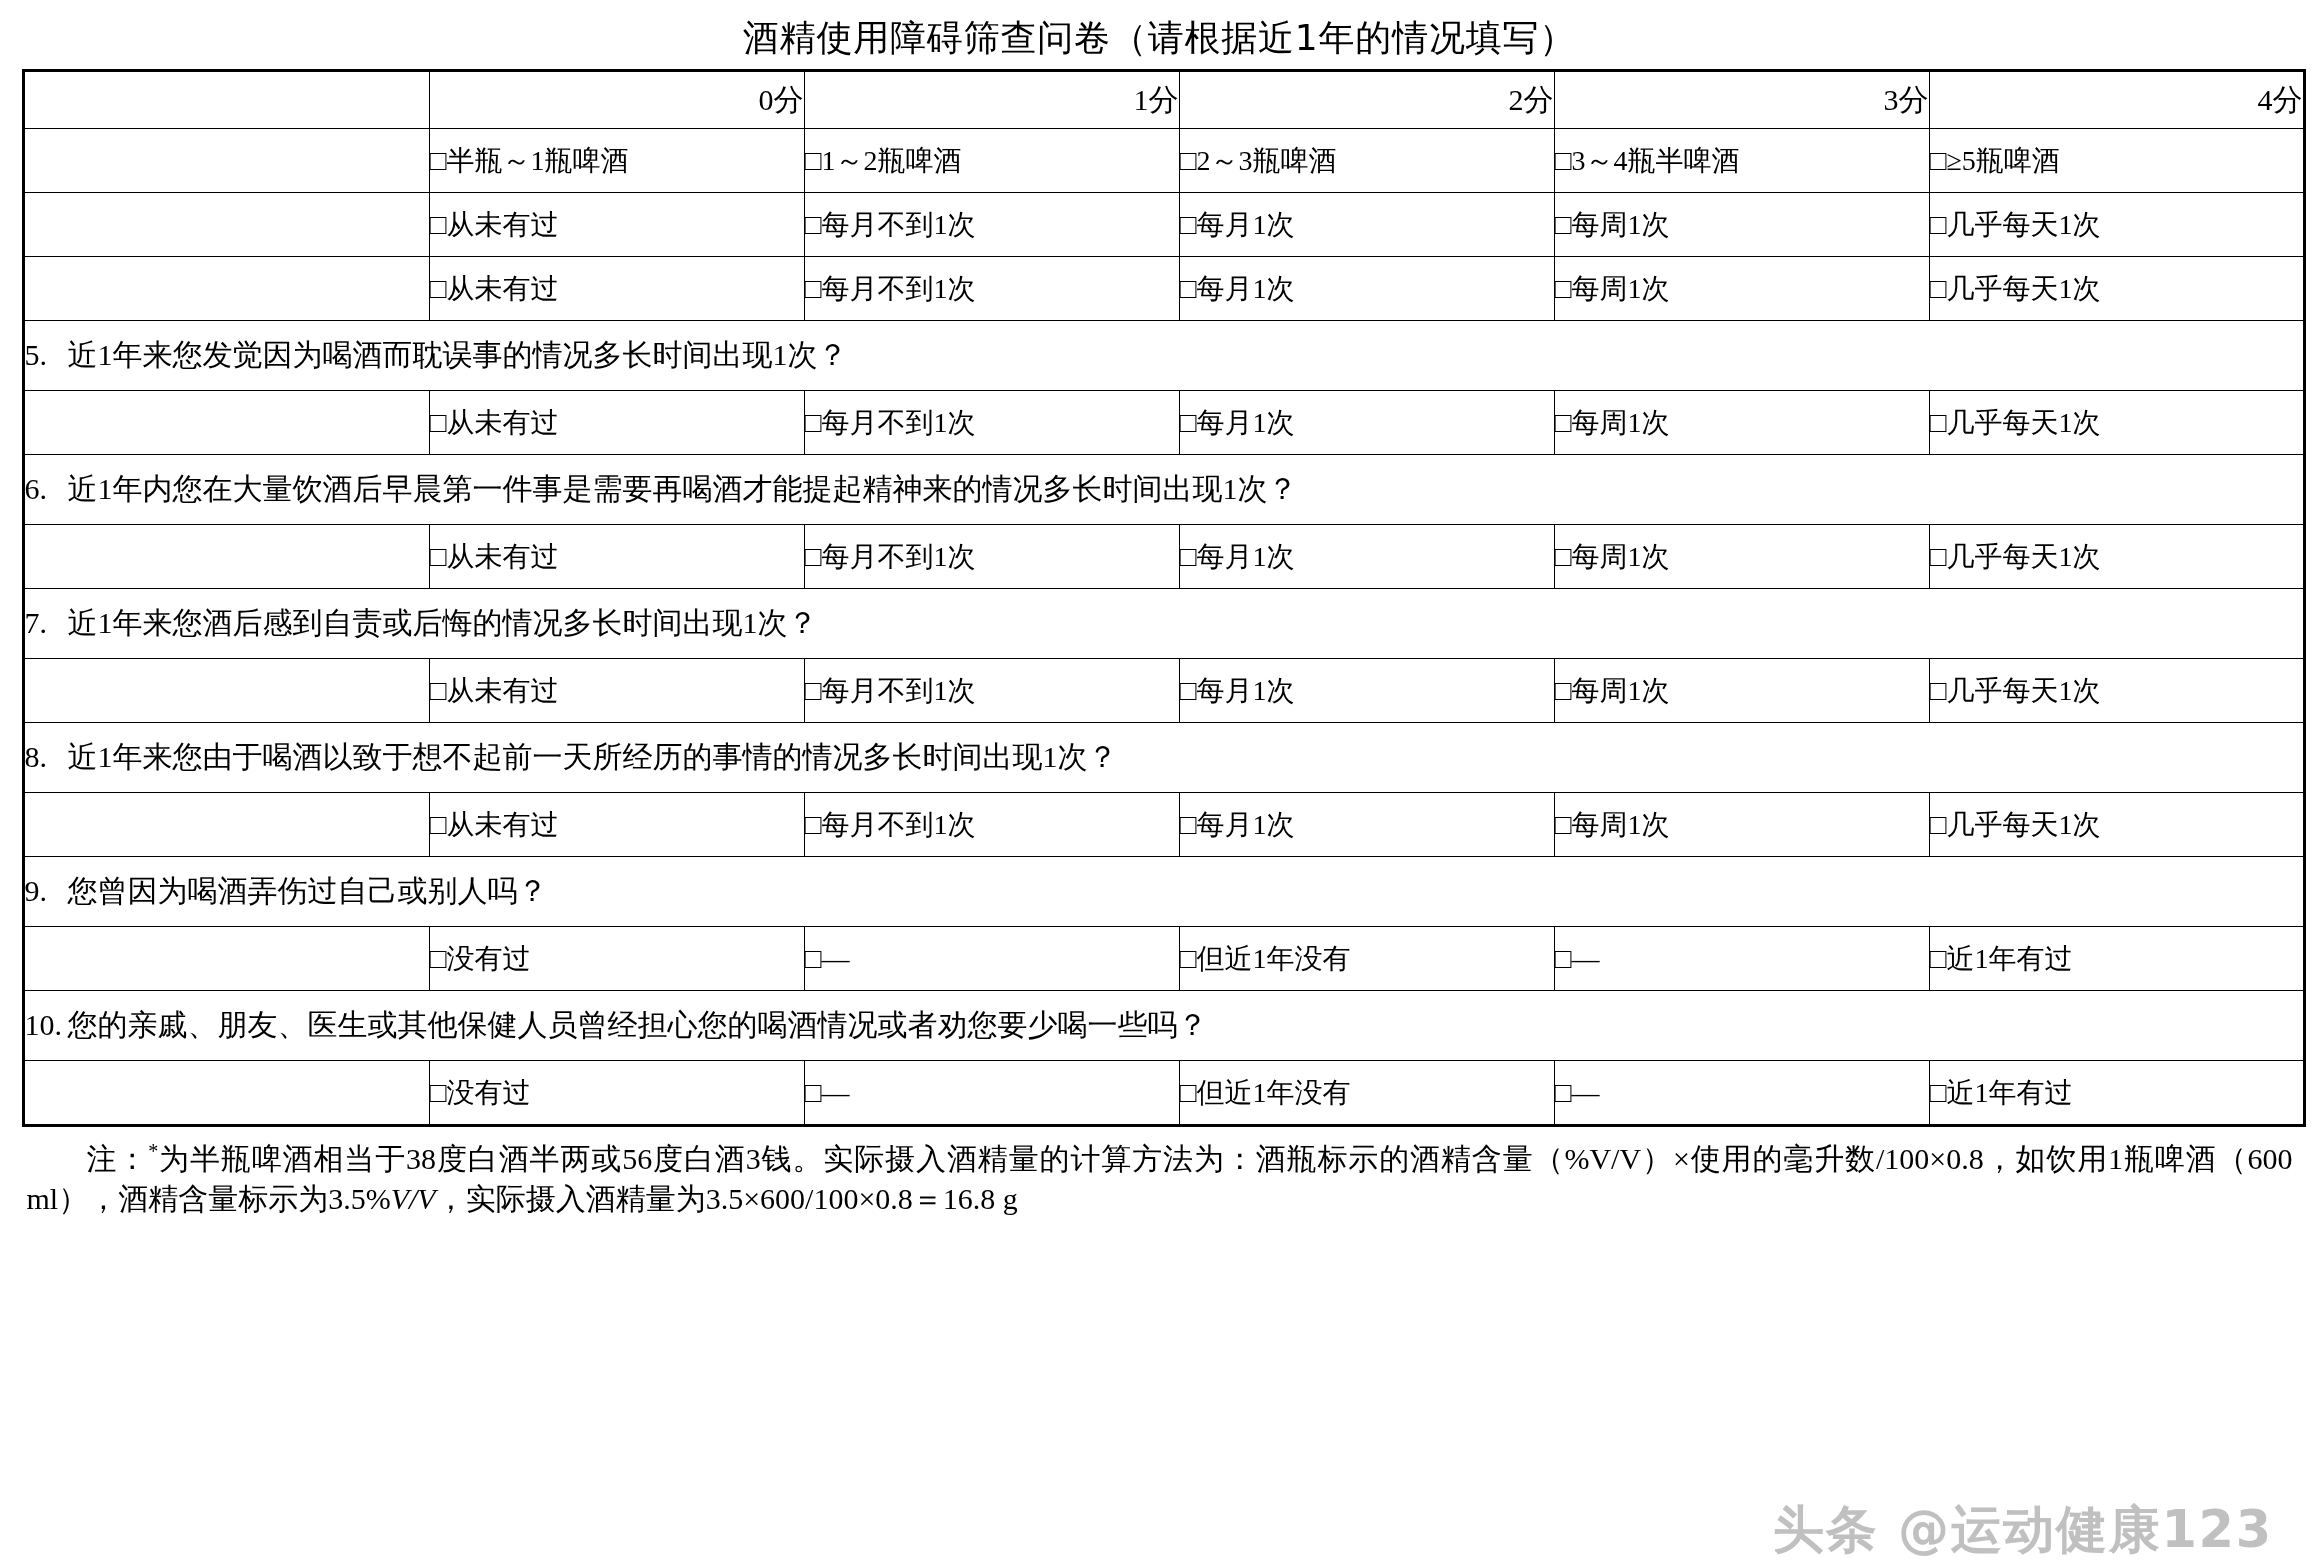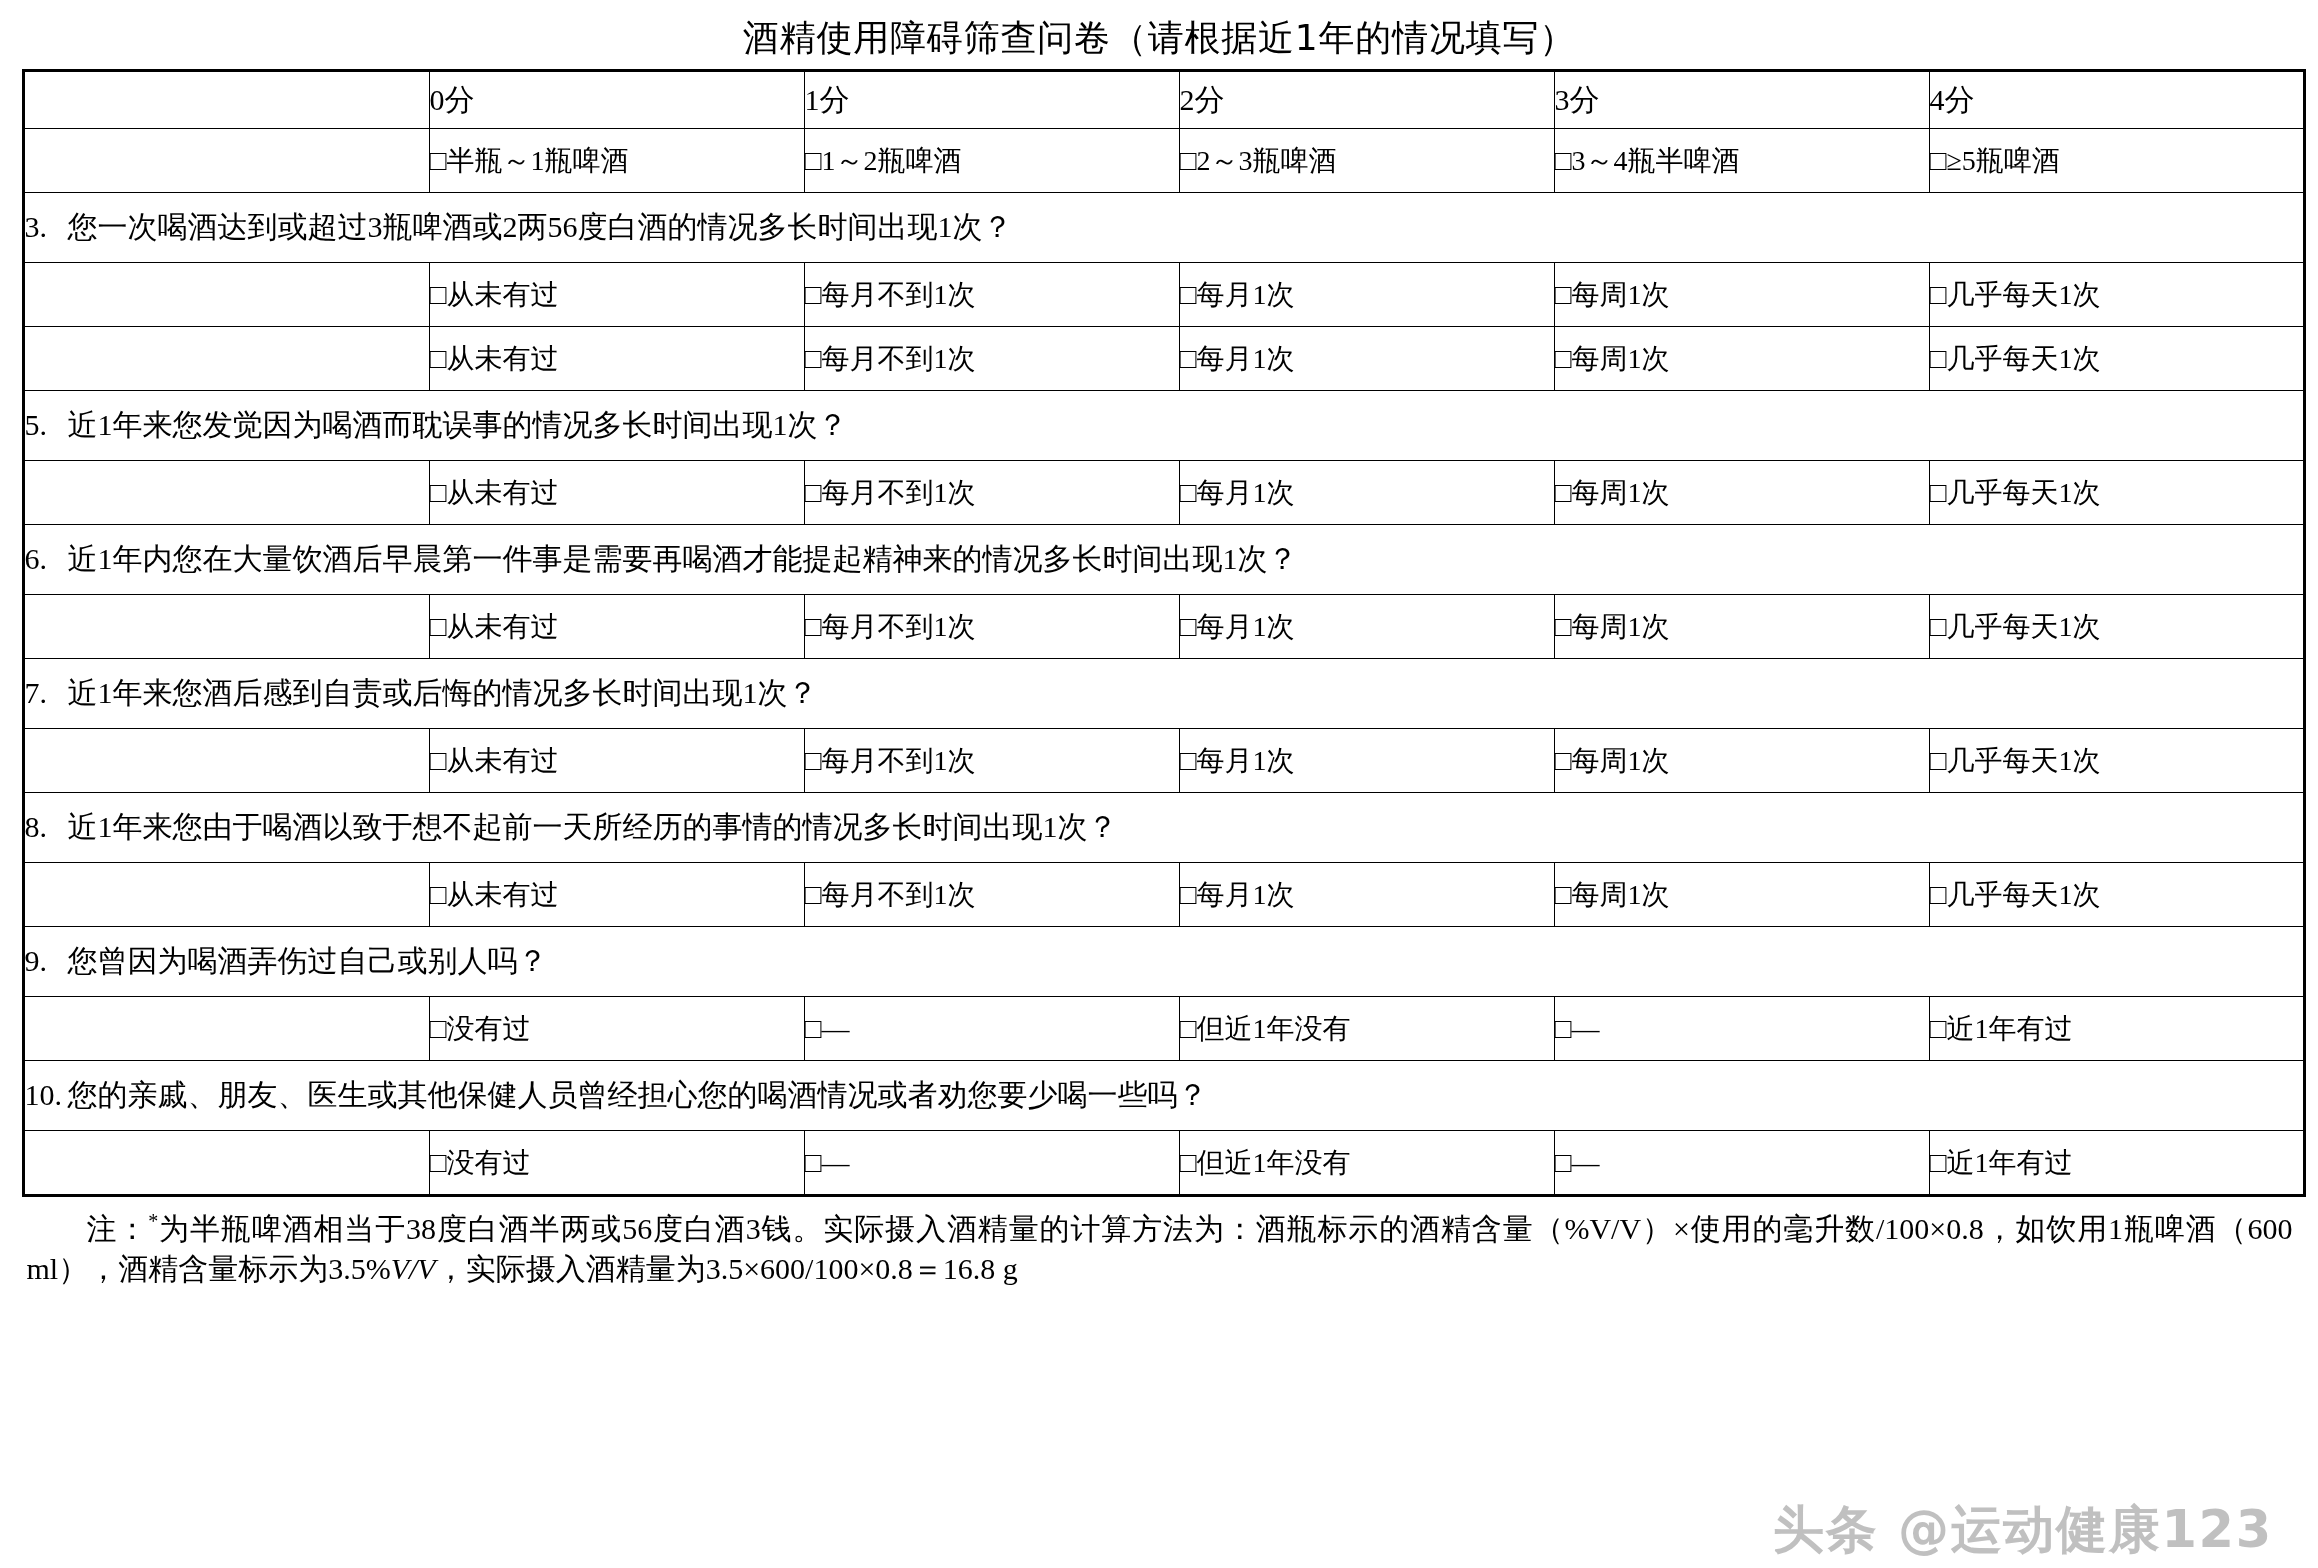--- a/index.html
+++ b/index.html
@@ -50,21 +50,21 @@
   
   table.survey {
     border: 3.3px solid #000;
   }
 
   col.c-q  { width: 406px; }
   col.c-s  { width: 375px; }
 
   .hdr-cell {
     height: 56px;
-    text-align: left;
+    text-align: right;
     font-size: 30px;
     font-weight: normal;
     font-family: "Liberation Serif", "DejaVu Serif", serif;
   }
 
   .q-cell {
     height: 69px;
     font-size: 30px;
     padding-left: 15px;
     text-align: left;
@@ -148,25 +148,20 @@
       <tr>
         <td class="opt-cell opt-blank"></td>
         <td class="opt-cell">□半瓶～1瓶啤酒</td>
         <td class="opt-cell">□1～2瓶啤酒</td>
         <td class="opt-cell">□2～3瓶啤酒</td>
         <td class="opt-cell">□3～4瓶半啤酒</td>
         <td class="opt-cell">□≥5瓶啤酒</td>
       </tr>
 
       <tr>
-        <td class="q-cell" colspan="6">
-          <span class="q-num">3.</span><span>您一次喝酒达到或超过3瓶啤酒或2两56度白酒的情况多长时间出现1次？</span>
-        </td>
-      </tr>
-      <tr>
         <td class="opt-cell opt-blank"></td>
         <td class="opt-cell">□从未有过</td>
         <td class="opt-cell">□每月不到1次</td>
         <td class="opt-cell">□每月1次</td>
         <td class="opt-cell">□每周1次</td>
         <td class="opt-cell">□几乎每天1次</td>
       </tr>
 
       <tr>
         <td class="opt-cell opt-blank"></td>

